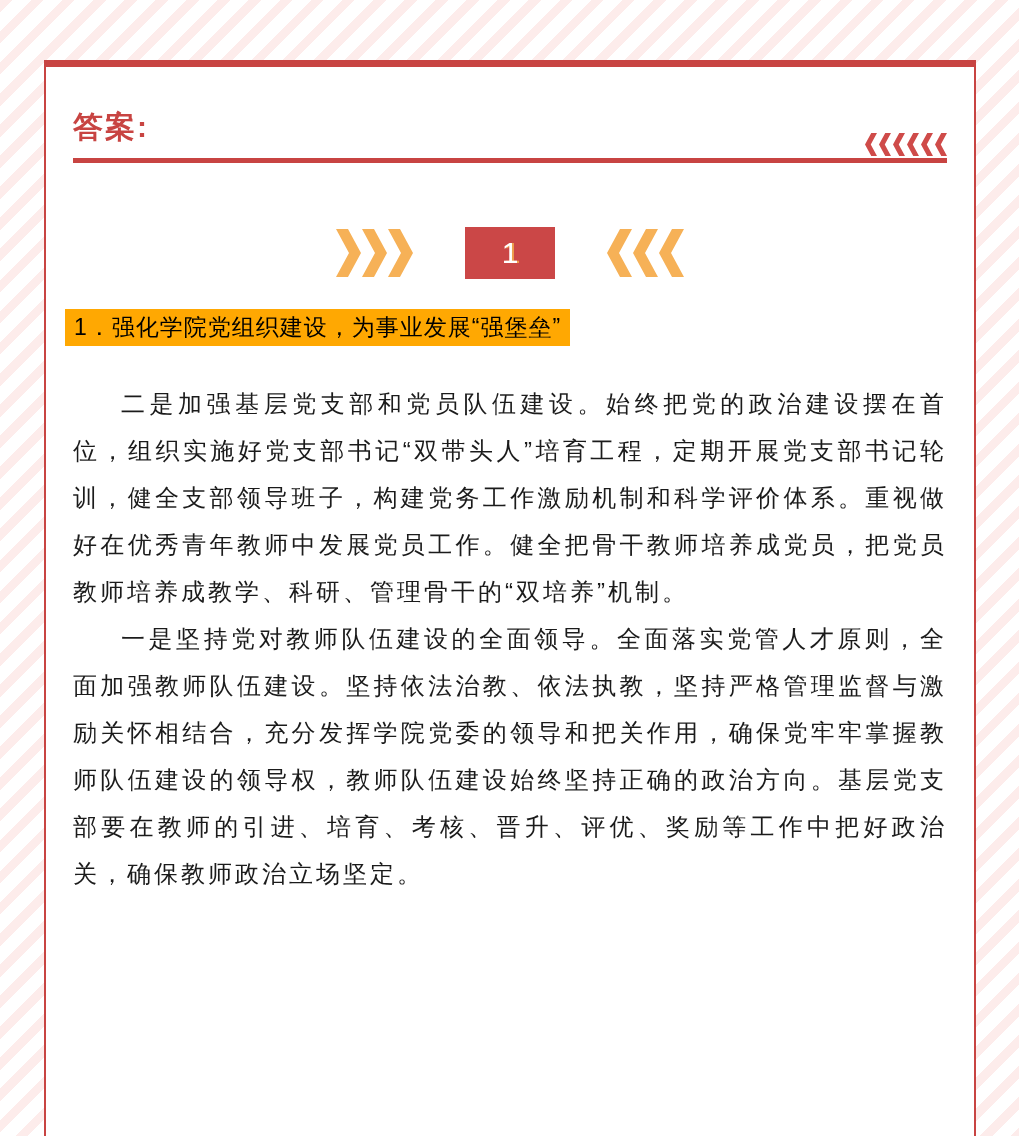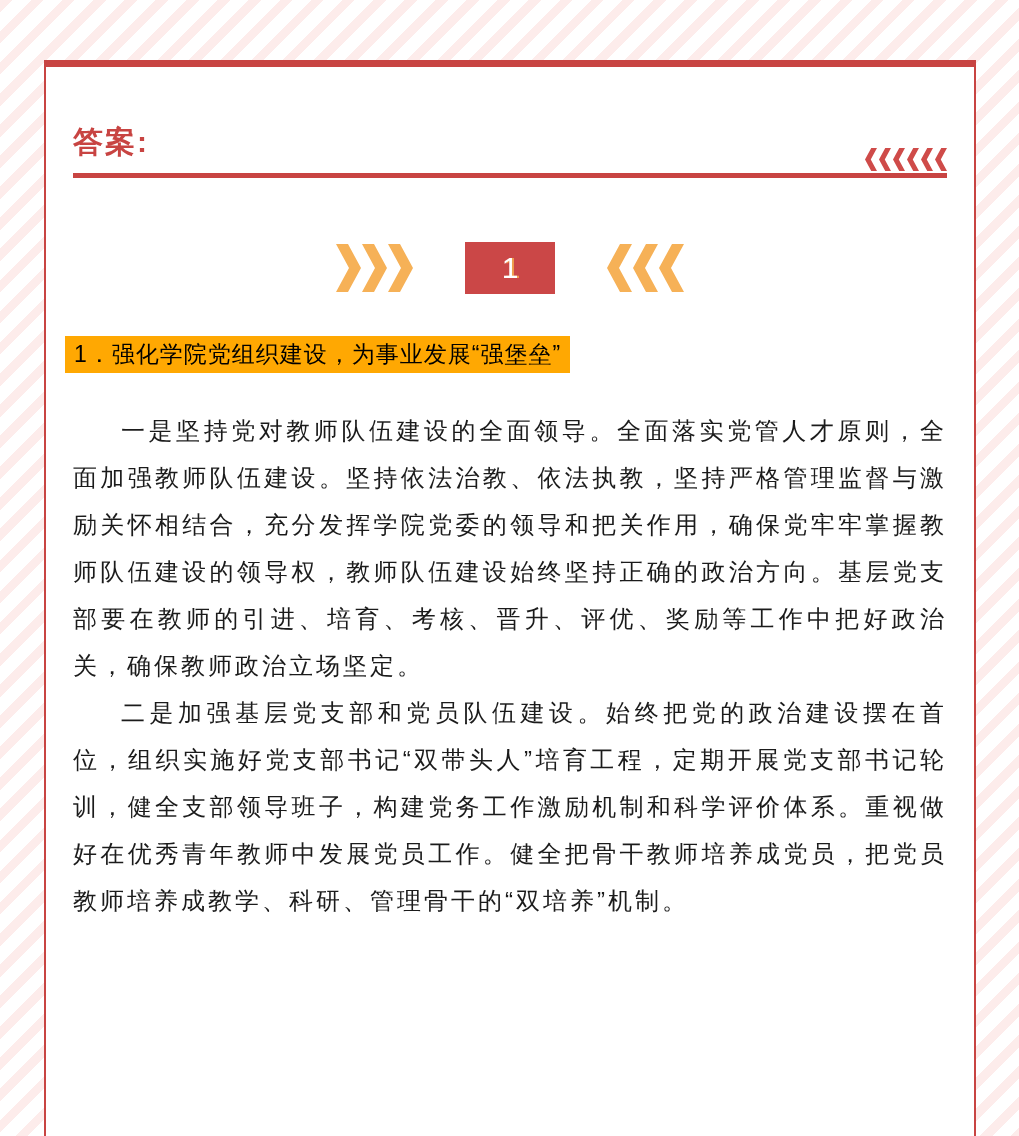--- a/index.html
+++ b/index.html
@@ -24,21 +24,21 @@
     border-top: 7px solid #c84442;
     border-left: 2px solid #c84442;
     border-right: 2px solid #c84442;
     overflow: hidden;
   }
   .card-inner {
     padding: 0 27px;
   }
   
   .answer-row {
-    padding-top: 55px;
+    padding-top: 40px;
   }
   .answer-title {
     font-size: 30px;
     font-weight: bold;
     color: #c84442;
     letter-spacing: 2px;
   }
   .answer-underline {
     position: relative;
     margin-top: 10px;
@@ -88,21 +88,21 @@
     color: #ffffff;
     font-size: 30px;
     display: flex;
     align-items: center;
     justify-content: center;
     text-shadow: 2px 0 0 #ef9f4e;
   }
   
   .section-heading {
     display: inline-block;
-    margin-top: 42px;
+    margin-top: 30px;
     margin-left: -8px;
     background: #ffa802;
     color: #000000;
     font-size: 23px;
     line-height: 37px;
     padding: 0 9px;
     letter-spacing: 1px;
   }
   
   .body-text {
@@ -150,18 +150,18 @@
         <span class="chev-left-lg"></span>
         <span class="chev-left-lg"></span>
       </div>
     </div>
 
     <div>
       <span class="section-heading">1．强化学院党组织建设，为事业发展“强堡垒”</span>
     </div>
 
     <div class="body-text">
+      <p>二是加强基层党支部和党员队伍建设。始终把党的政治建设摆在首位，组织实施好党支部书记“双带头人”培育工程，定期开展党支部书记轮训，健全支部领导班子，构建党务工作激励机制和科学评价体系。重视做好在优秀青年教师中发展党员工作。健全把骨干教师培养成党员，把党员教师培养成教学、科研、管理骨干的“双培养”机制。</p>
       <p>一是坚持党对教师队伍建设的全面领导。全面落实党管人才原则，全面加强教师队伍建设。坚持依法治教、依法执教，坚持严格管理监督与激励关怀相结合，充分发挥学院党委的领导和把关作用，确保党牢牢掌握教师队伍建设的领导权，教师队伍建设始终坚持正确的政治方向。基层党支部要在教师的引进、培育、考核、晋升、评优、奖励等工作中把好政治关，确保教师政治立场坚定。</p>
-      <p>二是加强基层党支部和党员队伍建设。始终把党的政治建设摆在首位，组织实施好党支部书记“双带头人”培育工程，定期开展党支部书记轮训，健全支部领导班子，构建党务工作激励机制和科学评价体系。重视做好在优秀青年教师中发展党员工作。健全把骨干教师培养成党员，把党员教师培养成教学、科研、管理骨干的“双培养”机制。</p>
     </div>
 
   </div>
 </div>
 
 </body></html>

